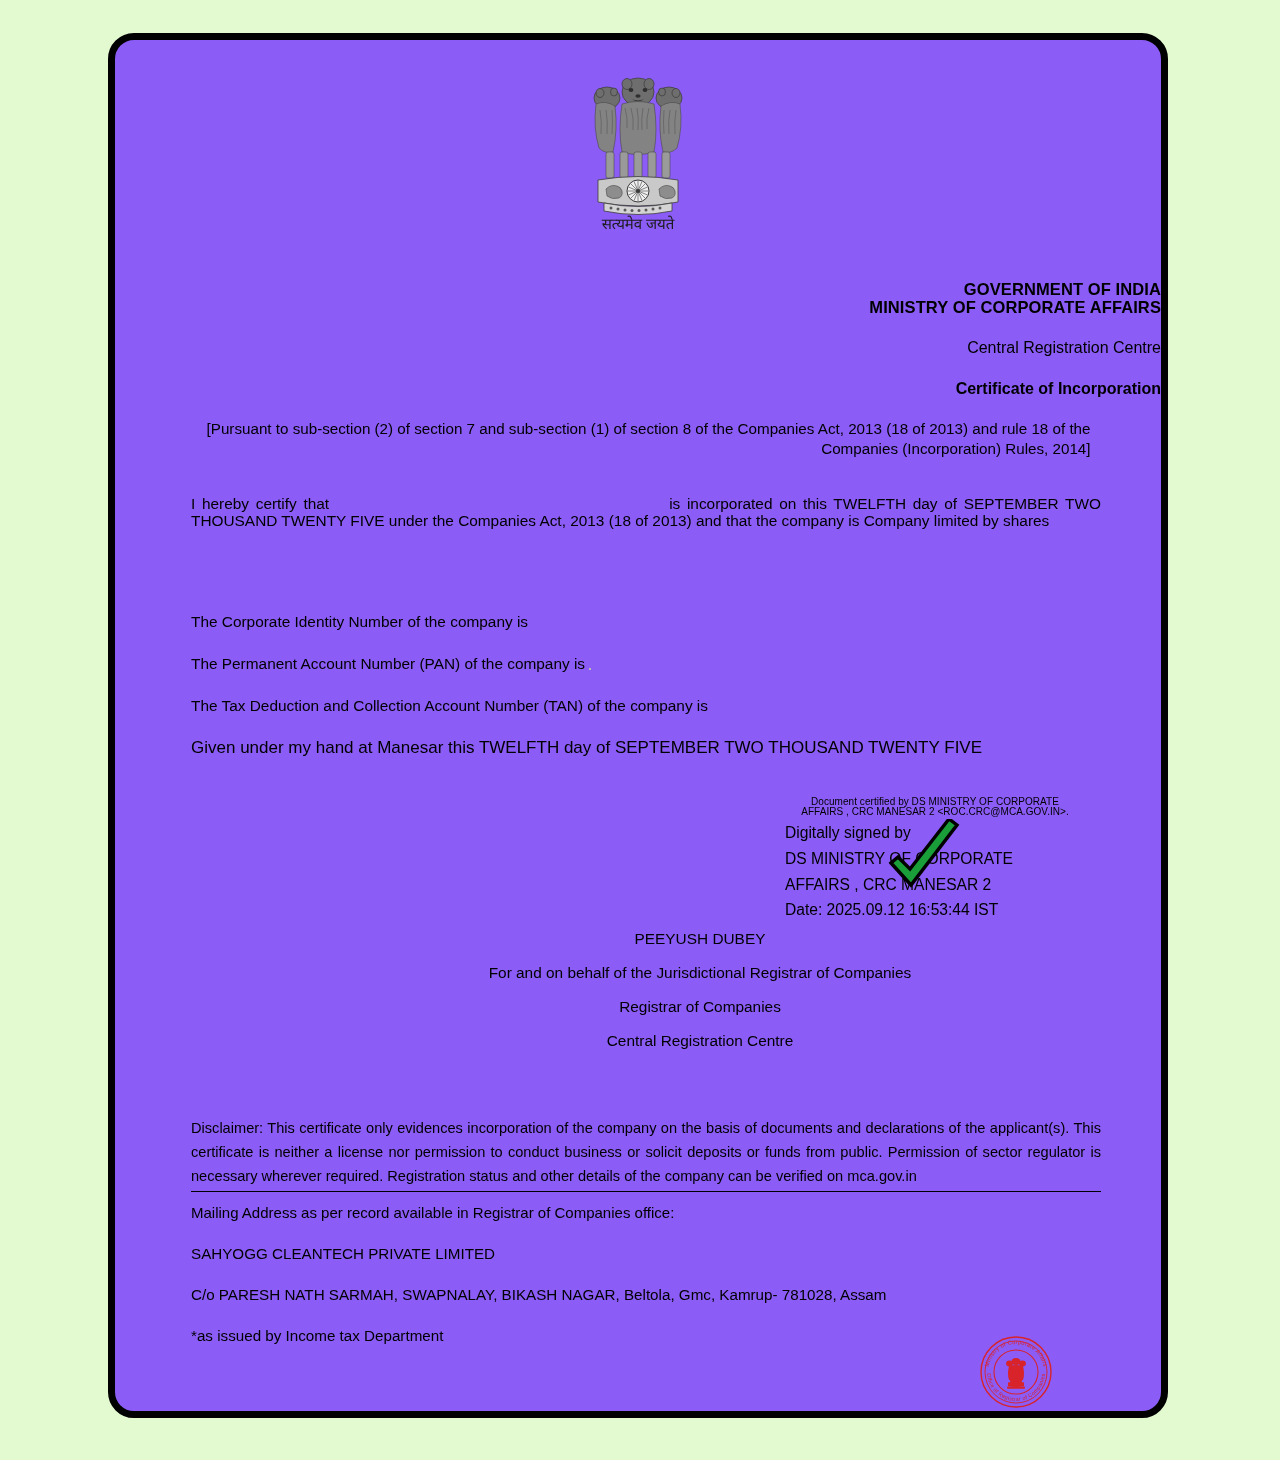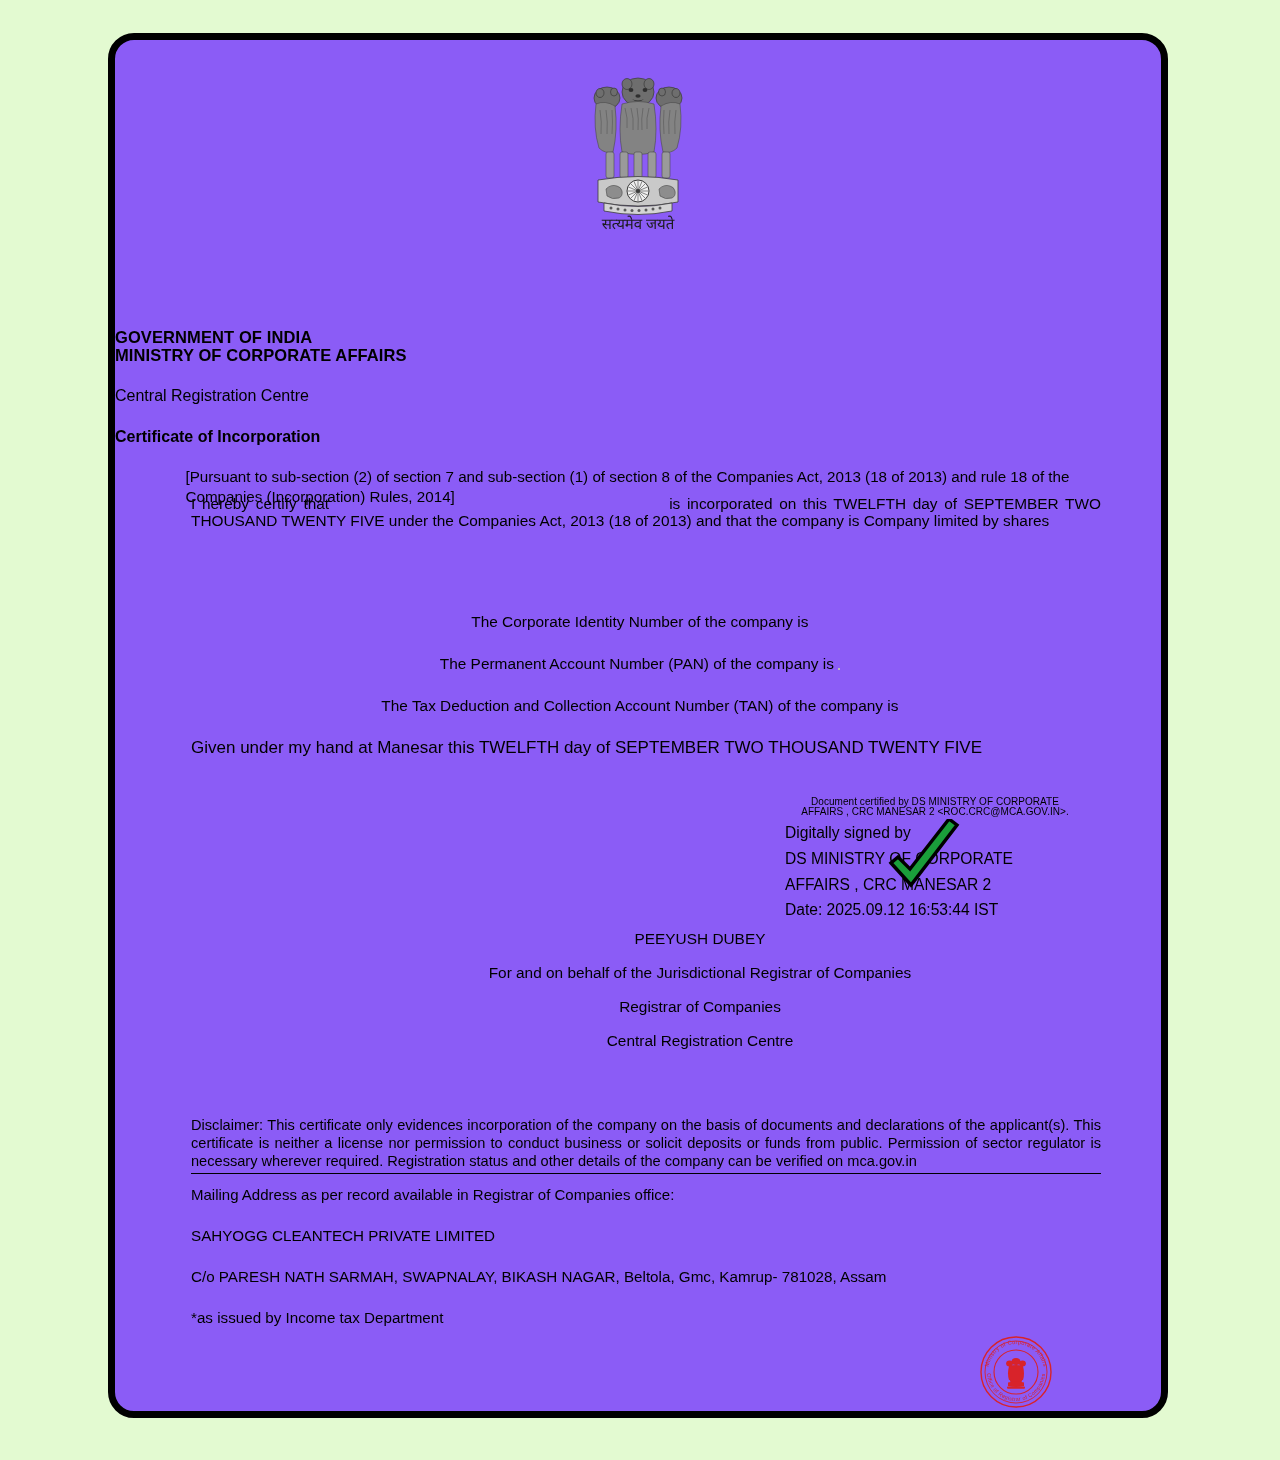--- a/index.html
+++ b/index.html
@@ -46,22 +46,21 @@
     height: 172px;
     display: block;
   }
 
   
   .head-block {
     position: absolute;
     left: 0;
     right: 0;
     top: 240px;
-    text-align: left;
-    margin-top: 48px;
+    text-align: right;
   }
   .gov-line {
     font-size: 16.5px;
     font-weight: bold;
     color: #000;
     line-height: 18px;
     letter-spacing: .1px;
   }
   .crc-line {
     font-size: 16px;
@@ -95,21 +94,20 @@
     color: #000;
     text-align: justify;
   }
   .blankfill {
     display: inline-block;
     min-width: 340px;
   }
 
   .idblock {
     margin-top: 84px;
-    text-align: center;
   }
   .idline {
     font-size: 15.4px;
     color: #000;
     margin-bottom: 25px;
     line-height: 17px;
   }
   .idline .val {
     display: inline-block;
     min-width: 8px;
@@ -179,21 +177,21 @@
   
   .disclaimer-area {
     position: absolute;
     left: 76px;
     top: 1076px;
     width: 910px;
   }
   .disclaimer {
     font-size: 14.6px;
     color: #000;
-    line-height: 18px;
+    line-height: 24px;
     text-align: justify;
   }
   .rule {
     border-bottom: 1.4px solid #000;
     margin-top: 3px;
   }
   .mailing-head {
     font-size: 15px;
     color: #000;
     margin-top: 12px;

